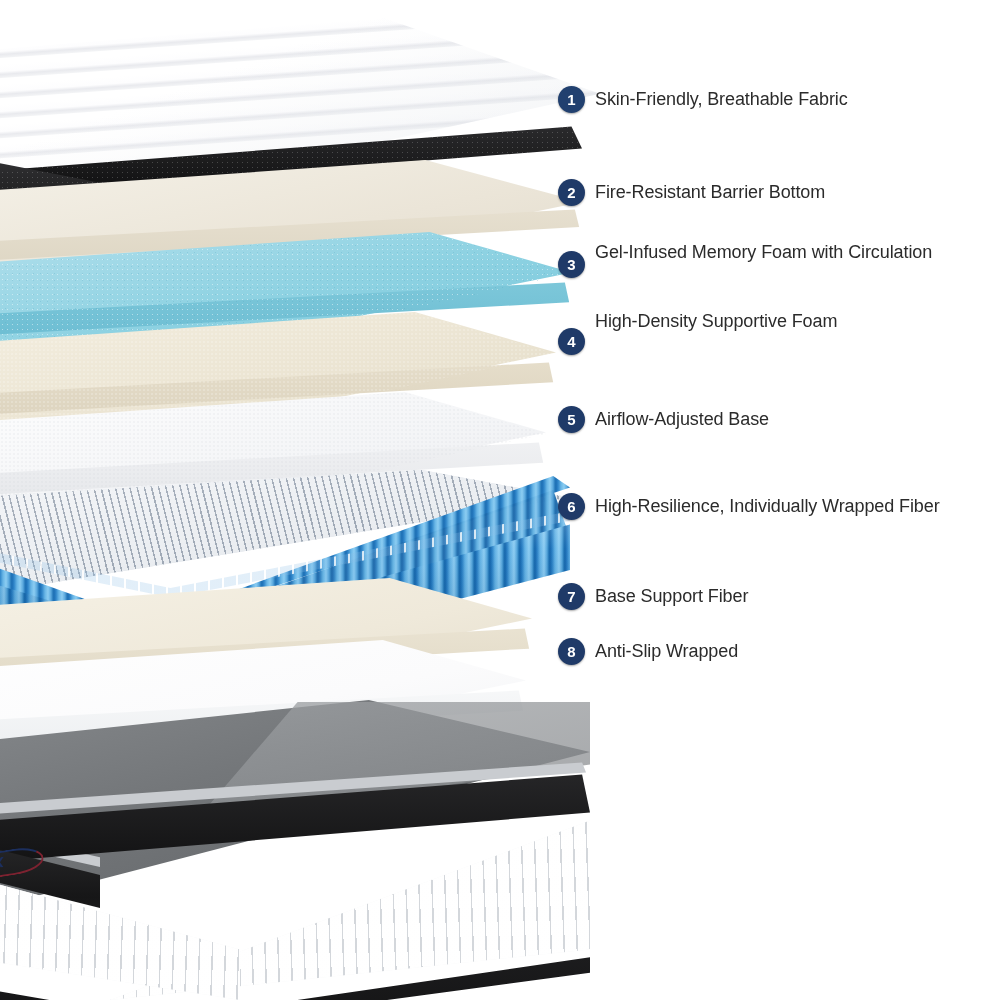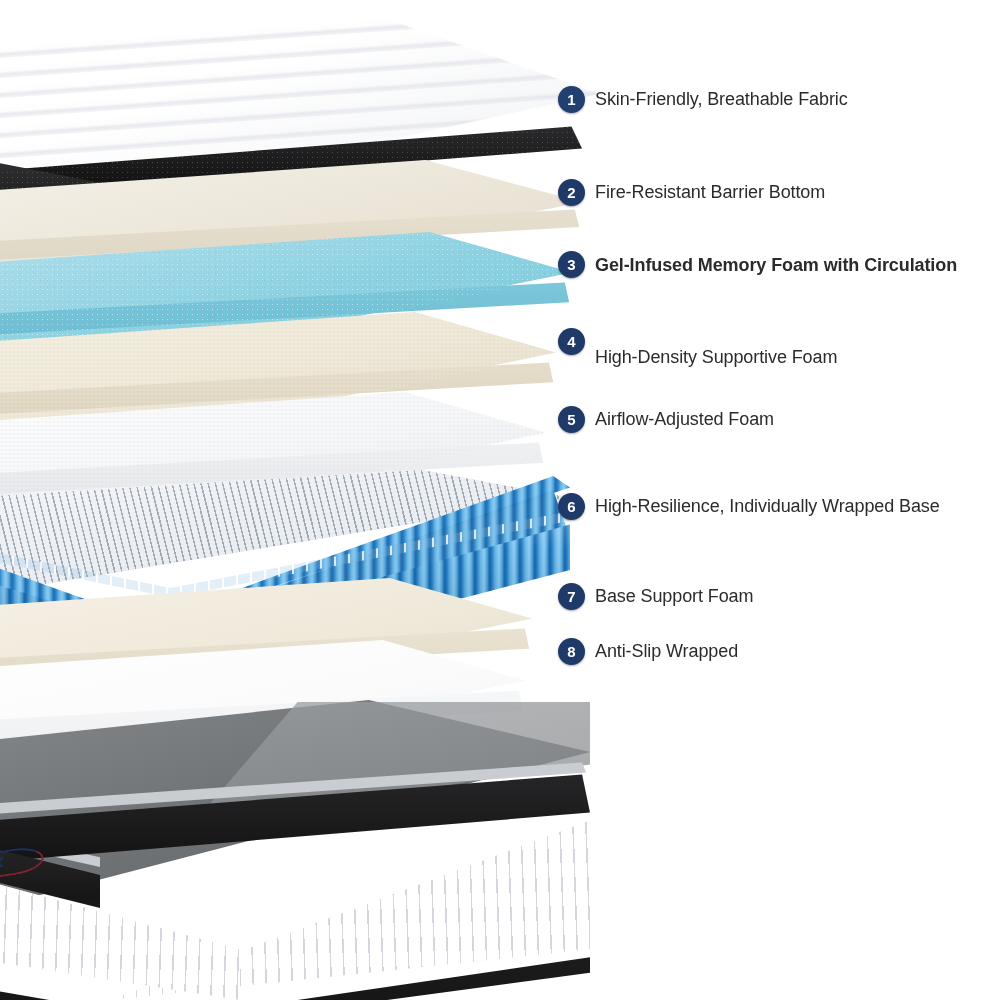--- a/index.html
+++ b/index.html
@@ -249,41 +249,41 @@
     <div class="lbl" style="left:595px;top:90px;">Skin-Friendly, Breathable Fabric</div>
 
     <div class="badge" style="left:558px;top:179px;background:#1f3a68;">
       <span>2</span>
     </div>
     <div class="lbl" style="left:595px;top:183px;">Fire-Resistant Barrier Bottom</div>
 
     <div class="badge" style="left:558px;top:251px;background:#1f3a68;">
       <span>3</span>
     </div>
-    <div class="lbl" style="left:595px;top:256px;font-weight:bold;">Gel-Infused Memory Foam with Circulation</div>
+    <div class="lbl" style="left:595px;top:243px;">Gel-Infused Memory Foam with Circulation</div>
 
     <div class="badge" style="left:558px;top:328px;background:#1f3a68;">
       <span>4</span>
     </div>
-    <div class="lbl" style="left:595px;top:348px;">High-Density Supportive Foam</div>
+    <div class="lbl" style="left:595px;top:312px;">High-Density Supportive Foam</div>
 
     <div class="badge" style="left:558px;top:406px;background:#1f3a68;">
       <span>5</span>
     </div>
-    <div class="lbl" style="left:595px;top:410px;">Airflow-Adjusted Foam</div>
+    <div class="lbl" style="left:595px;top:410px;">Airflow-Adjusted Base</div>
 
     <div class="badge" style="left:558px;top:493px;background:#1f3a68;">
       <span>6</span>
     </div>
-    <div class="lbl" style="left:595px;top:497px;">High-Resilience, Individually Wrapped Base</div>
+    <div class="lbl" style="left:595px;top:497px;">High-Resilience, Individually Wrapped Fiber</div>
 
     <div class="badge" style="left:558px;top:583px;background:#1f3a68;">
       <span>7</span>
     </div>
-    <div class="lbl" style="left:595px;top:587px;">Base Support Foam</div>
+    <div class="lbl" style="left:595px;top:587px;">Base Support Fiber</div>
 
     <div class="badge" style="left:558px;top:638px;background:#1f3a68;">
       <span>8</span>
     </div>
     <div class="lbl" style="left:595px;top:642px;">Anti-Slip Wrapped</div>
 
   </div>
 </div>
 
 </body></html>

